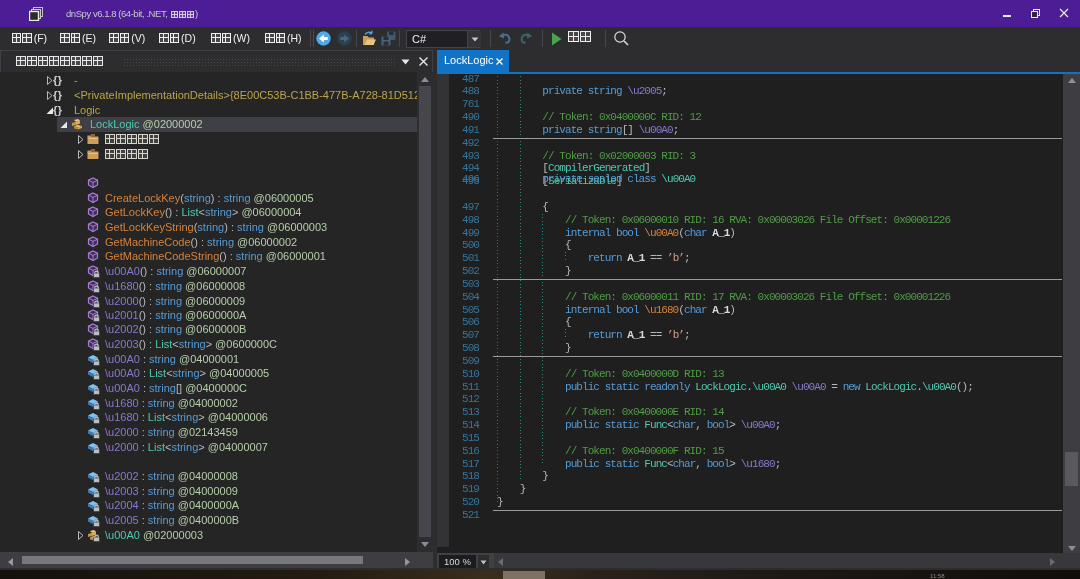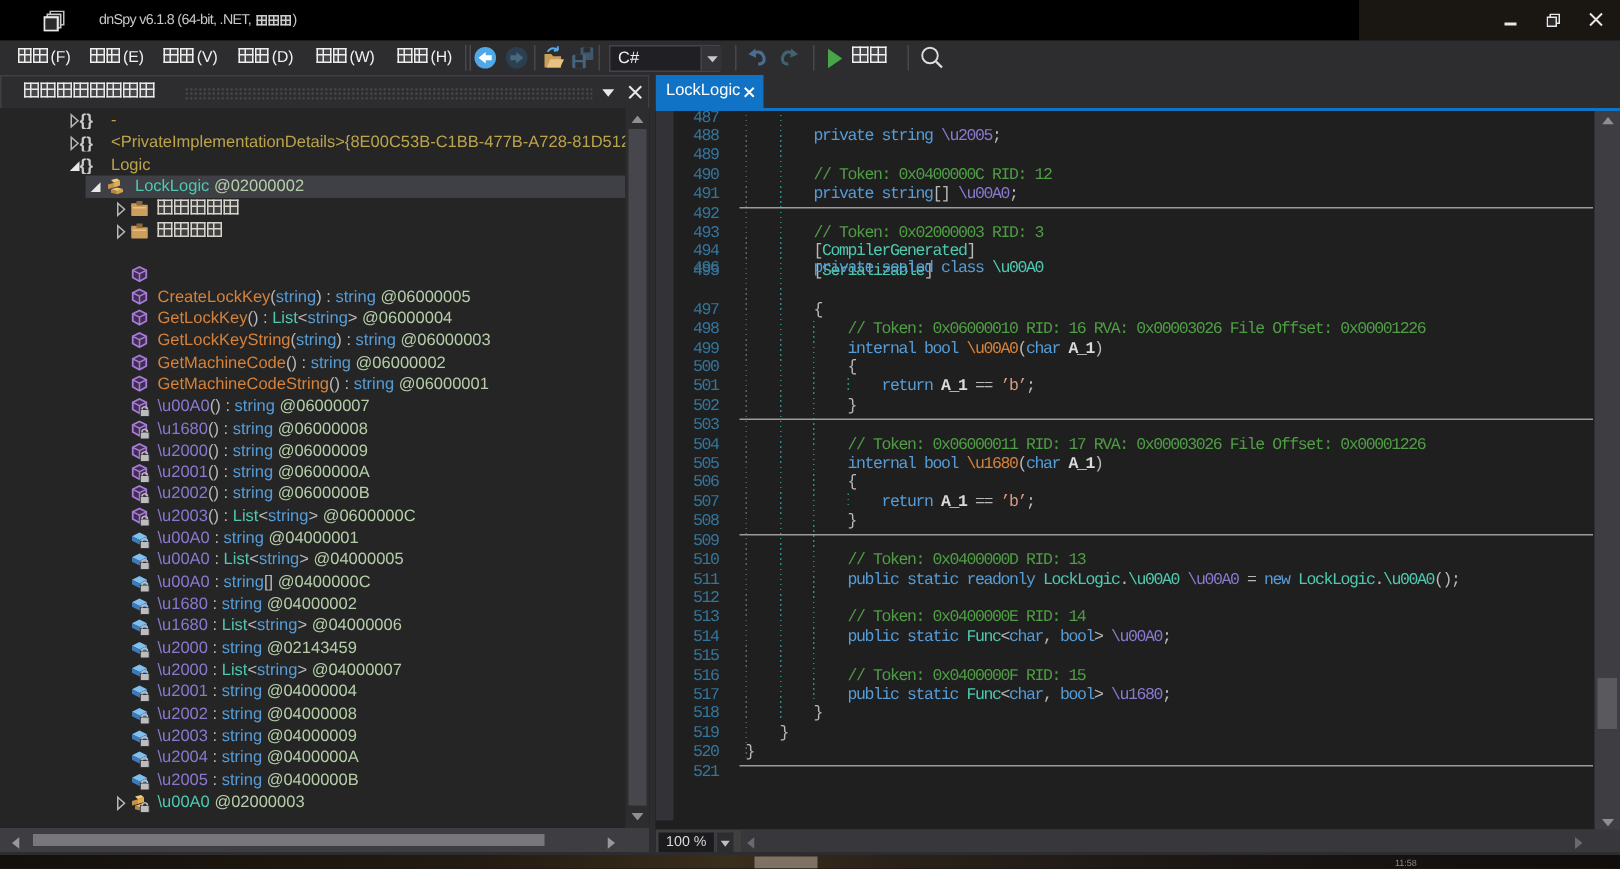--- a/index.html
+++ b/index.html
@@ -13,21 +13,21 @@
 .kw{color:#569CD6} .ty{color:#4EC9B0} .mt{color:#D6823A} .fld{color:#8B78CF}
 .pn{color:#B8B8B8} .cm{color:#4F9D44} .st{color:#D69D85} .pr{color:#DADADA;font-weight:bold}
 .tok{color:#B5CEA8} .ns{color:#BCA44A} .fol{color:#D5D2C8}
 .trow{position:absolute;left:0;right:0;height:14.65px;font-size:11px;line-height:14.65px;white-space:nowrap}
 .cline{position:absolute;left:0;width:100%;height:12.83px;font-family:"Liberation Mono",monospace;
  font-size:11px;letter-spacing:-0.937px;line-height:12.83px;white-space:pre}
 .lnum{position:absolute;left:0px;width:42px;text-align:right;color:#35759B}
 .ctext{position:absolute;left:60px}
 </style></head><body>
 
-<div style="position:absolute;left:0;top:0;width:906px;height:27px;background:#000000">
+<div style="position:absolute;left:0;top:0;width:1080px;height:27px;background:#4c1d95">
   <svg style="position:absolute;left:29px;top:7px" width="15" height="14" viewBox="0 0 15 14">
     <rect x="4.5" y="0.5" width="9" height="9" fill="none" stroke="#C2C2C2"></rect>
     <rect x="2.5" y="2.5" width="9" height="9" fill="#3A3A3E" stroke="#C8C8C8"></rect>
     <rect x="0.5" y="4.5" width="9" height="9" fill="#2B2B2E" stroke="#E8E8E8" stroke-width="1.4"></rect>
   </svg>
   <div style="position:absolute;left:66px;top:8px;font-size:9.5px;color:#C8C8C8;letter-spacing:-0.45px">dnSpy v6.1.8 (64-bit, .NET,  <i class="cj" style="width:7px;height:7px;color:#C8C8C8"></i><i class="cj" style="width:7px;height:7px;color:#C8C8C8"></i><i class="cj" style="width:7px;height:7px;color:#C8C8C8"></i>)</div>
   <div style="position:absolute;left:1003px;top:14.5px;width:8px;height:2.5px;background:#E8E8E8"></div>
   <svg style="position:absolute;left:1031px;top:9px" width="9" height="9" viewBox="0 0 9 9">
     <rect x="2.5" y="0.5" width="6" height="6" fill="none" stroke="#E8E8E8"></rect>
     <rect x="0.5" y="2.5" width="6" height="6" fill="#2B2B2E" stroke="#E8E8E8"></rect>
@@ -374,32 +374,20 @@
           <path d="M1 4.5 L6 2 L11 4.5 L6 7 Z" fill="#7EC0F0"></path>
           <path d="M1 4.5 L1 7.5 L6 10 L6 7 Z" fill="#3E7AB8"></path>
           <path d="M11 4.5 L11 7.5 L6 10 L6 7 Z" fill="#5A9AD8"></path>
         </svg>
         <svg style="position:absolute;left:93px;top:6px;" width="7" height="8" viewBox="0 0 7 8">
           <rect x="0.5" y="3" width="6" height="4.6" rx="0.6" fill="#BDBDBD" stroke="#33333a" stroke-width="0.7"></rect>
           <path d="M1.8 3 L1.8 2 Q3.5 0.3 5.2 2 L5.2 3" fill="none" stroke="#BDBDBD" stroke-width="1.1"></path>
         </svg>
         <div style="position:absolute;left:105px;top:0;white-space:pre"><span class="fld">\u2000</span><span class="pn"> : </span><span class="ty">List</span><span class="pn">&lt;</span><span class="kw">string</span><span class="pn">&gt;</span><span class="tok"> @04000007</span></div>
       </div>
-<div class="trow" style="top:382.3px">
-        <svg style="position:absolute;left:87px;top:1px;" width="12" height="12" viewBox="0 0 12 12">
-          <path d="M1 4.5 L6 2 L11 4.5 L6 7 Z" fill="#7EC0F0"></path>
-          <path d="M1 4.5 L1 7.5 L6 10 L6 7 Z" fill="#3E7AB8"></path>
-          <path d="M11 4.5 L11 7.5 L6 10 L6 7 Z" fill="#5A9AD8"></path>
-        </svg>
-        <svg style="position:absolute;left:93px;top:6px;" width="7" height="8" viewBox="0 0 7 8">
-          <rect x="0.5" y="3" width="6" height="4.6" rx="0.6" fill="#BDBDBD" stroke="#33333a" stroke-width="0.7"></rect>
-          <path d="M1.8 3 L1.8 2 Q3.5 0.3 5.2 2 L5.2 3" fill="none" stroke="#BDBDBD" stroke-width="1.1"></path>
-        </svg>
-        <div style="position:absolute;left:105px;top:0;white-space:pre"><span class="fld">\u2001</span><span class="pn"> : </span><span class="kw">string</span><span class="tok"> @04000004</span></div>
-      </div>
 <div class="trow" style="top:396.9px">
         <svg style="position:absolute;left:87px;top:1px;" width="12" height="12" viewBox="0 0 12 12">
           <path d="M1 4.5 L6 2 L11 4.5 L6 7 Z" fill="#7EC0F0"></path>
           <path d="M1 4.5 L1 7.5 L6 10 L6 7 Z" fill="#3E7AB8"></path>
           <path d="M11 4.5 L11 7.5 L6 10 L6 7 Z" fill="#5A9AD8"></path>
         </svg>
         <svg style="position:absolute;left:93px;top:6px;" width="7" height="8" viewBox="0 0 7 8">
           <rect x="0.5" y="3" width="6" height="4.6" rx="0.6" fill="#BDBDBD" stroke="#33333a" stroke-width="0.7"></rect>
           <path d="M1.8 3 L1.8 2 Q3.5 0.3 5.2 2 L5.2 3" fill="none" stroke="#BDBDBD" stroke-width="1.1"></path>
         </svg>
@@ -504,21 +492,21 @@
 <div style="position:absolute;left:127.9px;top:202.2px;height:9.0px;width:1px;background:repeating-linear-gradient(to bottom,#2D8A80 0 1px,transparent 1px 3.4px)"></div>
 <div style="position:absolute;left:127.9px;top:279.2px;height:9.0px;width:1px;background:repeating-linear-gradient(to bottom,#2D8A80 0 1px,transparent 1px 3.4px)"></div>
 
 <div style="position:absolute;left:56px;right:18px;top:87.55px;height:1px;background:#9B9B9B"></div>
 <div style="position:absolute;left:56px;right:18px;top:228.68px;height:1px;background:#9B9B9B"></div>
 <div style="position:absolute;left:56px;right:18px;top:305.66px;height:1px;background:#9B9B9B"></div>
 <div style="position:absolute;left:56px;right:18px;top:459.62px;height:1px;background:#9B9B9B"></div>
 
 <div class="cline" style="top:22.60px"><span class="lnum">487</span></div>
 <div class="cline" style="top:35.43px"><span class="lnum">488</span><span class="ctext">&nbsp;&nbsp;&nbsp;&nbsp;&nbsp;&nbsp;&nbsp;&nbsp;<span class="kw">private string</span> <span class="fld">\u2005</span><span class="pn">;</span></span></div>
-<div class="cline" style="top:48.26px"><span class="lnum">489</span><span class="ctext"></span></div>
+<div class="cline" style="top:48.26px"><span class="lnum">761</span><span class="ctext"></span></div>
 <div class="cline" style="top:61.09px"><span class="lnum">490</span><span class="ctext">&nbsp;&nbsp;&nbsp;&nbsp;&nbsp;&nbsp;&nbsp;&nbsp;<span class="cm">// Token: 0x0400000C RID: 12</span></span></div>
 <div class="cline" style="top:73.92px"><span class="lnum">491</span><span class="ctext">&nbsp;&nbsp;&nbsp;&nbsp;&nbsp;&nbsp;&nbsp;&nbsp;<span class="kw">private string</span><span class="pn">[]</span> <span class="fld">\u00A0</span><span class="pn">;</span></span></div>
 <div class="cline" style="top:86.75px"><span class="lnum">492</span><span class="ctext"></span></div>
 <div class="cline" style="top:99.58px"><span class="lnum">493</span><span class="ctext">&nbsp;&nbsp;&nbsp;&nbsp;&nbsp;&nbsp;&nbsp;&nbsp;<span class="cm">// Token: 0x02000003 RID: 3</span></span></div>
 <div class="cline" style="top:112.41px"><span class="lnum">494</span><span class="ctext">&nbsp;&nbsp;&nbsp;&nbsp;&nbsp;&nbsp;&nbsp;&nbsp;<span class="pn">[</span><span class="ty">CompilerGenerated</span><span class="pn">]</span></span></div>
 <div class="cline" style="top:125.24px"><span class="lnum">495</span><span class="ctext">&nbsp;&nbsp;&nbsp;&nbsp;&nbsp;&nbsp;&nbsp;&nbsp;<span class="pn">[</span><span class="ty">Serializable</span><span class="pn">]</span></span></div>
 <div class="cline" style="top:123px"><span class="lnum">496</span><span class="ctext">&nbsp;&nbsp;&nbsp;&nbsp;&nbsp;&nbsp;&nbsp;&nbsp;<span class="kw">private sealed class</span> <span class="ty">\u00A0</span></span></div>
 <div class="cline" style="top:150.90px"><span class="lnum">497</span><span class="ctext">&nbsp;&nbsp;&nbsp;&nbsp;&nbsp;&nbsp;&nbsp;&nbsp;<span class="pn">{</span></span></div>
 <div class="cline" style="top:163.73px"><span class="lnum">498</span><span class="ctext">&nbsp;&nbsp;&nbsp;&nbsp;&nbsp;&nbsp;&nbsp;&nbsp;&nbsp;&nbsp;&nbsp;&nbsp;<span class="cm">// Token: 0x06000010 RID: 16 RVA: 0x00003026 File Offset: 0x00001226</span></span></div>
 <div class="cline" style="top:176.56px"><span class="lnum">499</span><span class="ctext">&nbsp;&nbsp;&nbsp;&nbsp;&nbsp;&nbsp;&nbsp;&nbsp;&nbsp;&nbsp;&nbsp;&nbsp;<span class="kw">internal bool</span> <span class="mt">\u00A0</span><span class="pn">(</span><span class="kw">char</span> <span class="pr">A_1</span><span class="pn">)</span></span></div>

